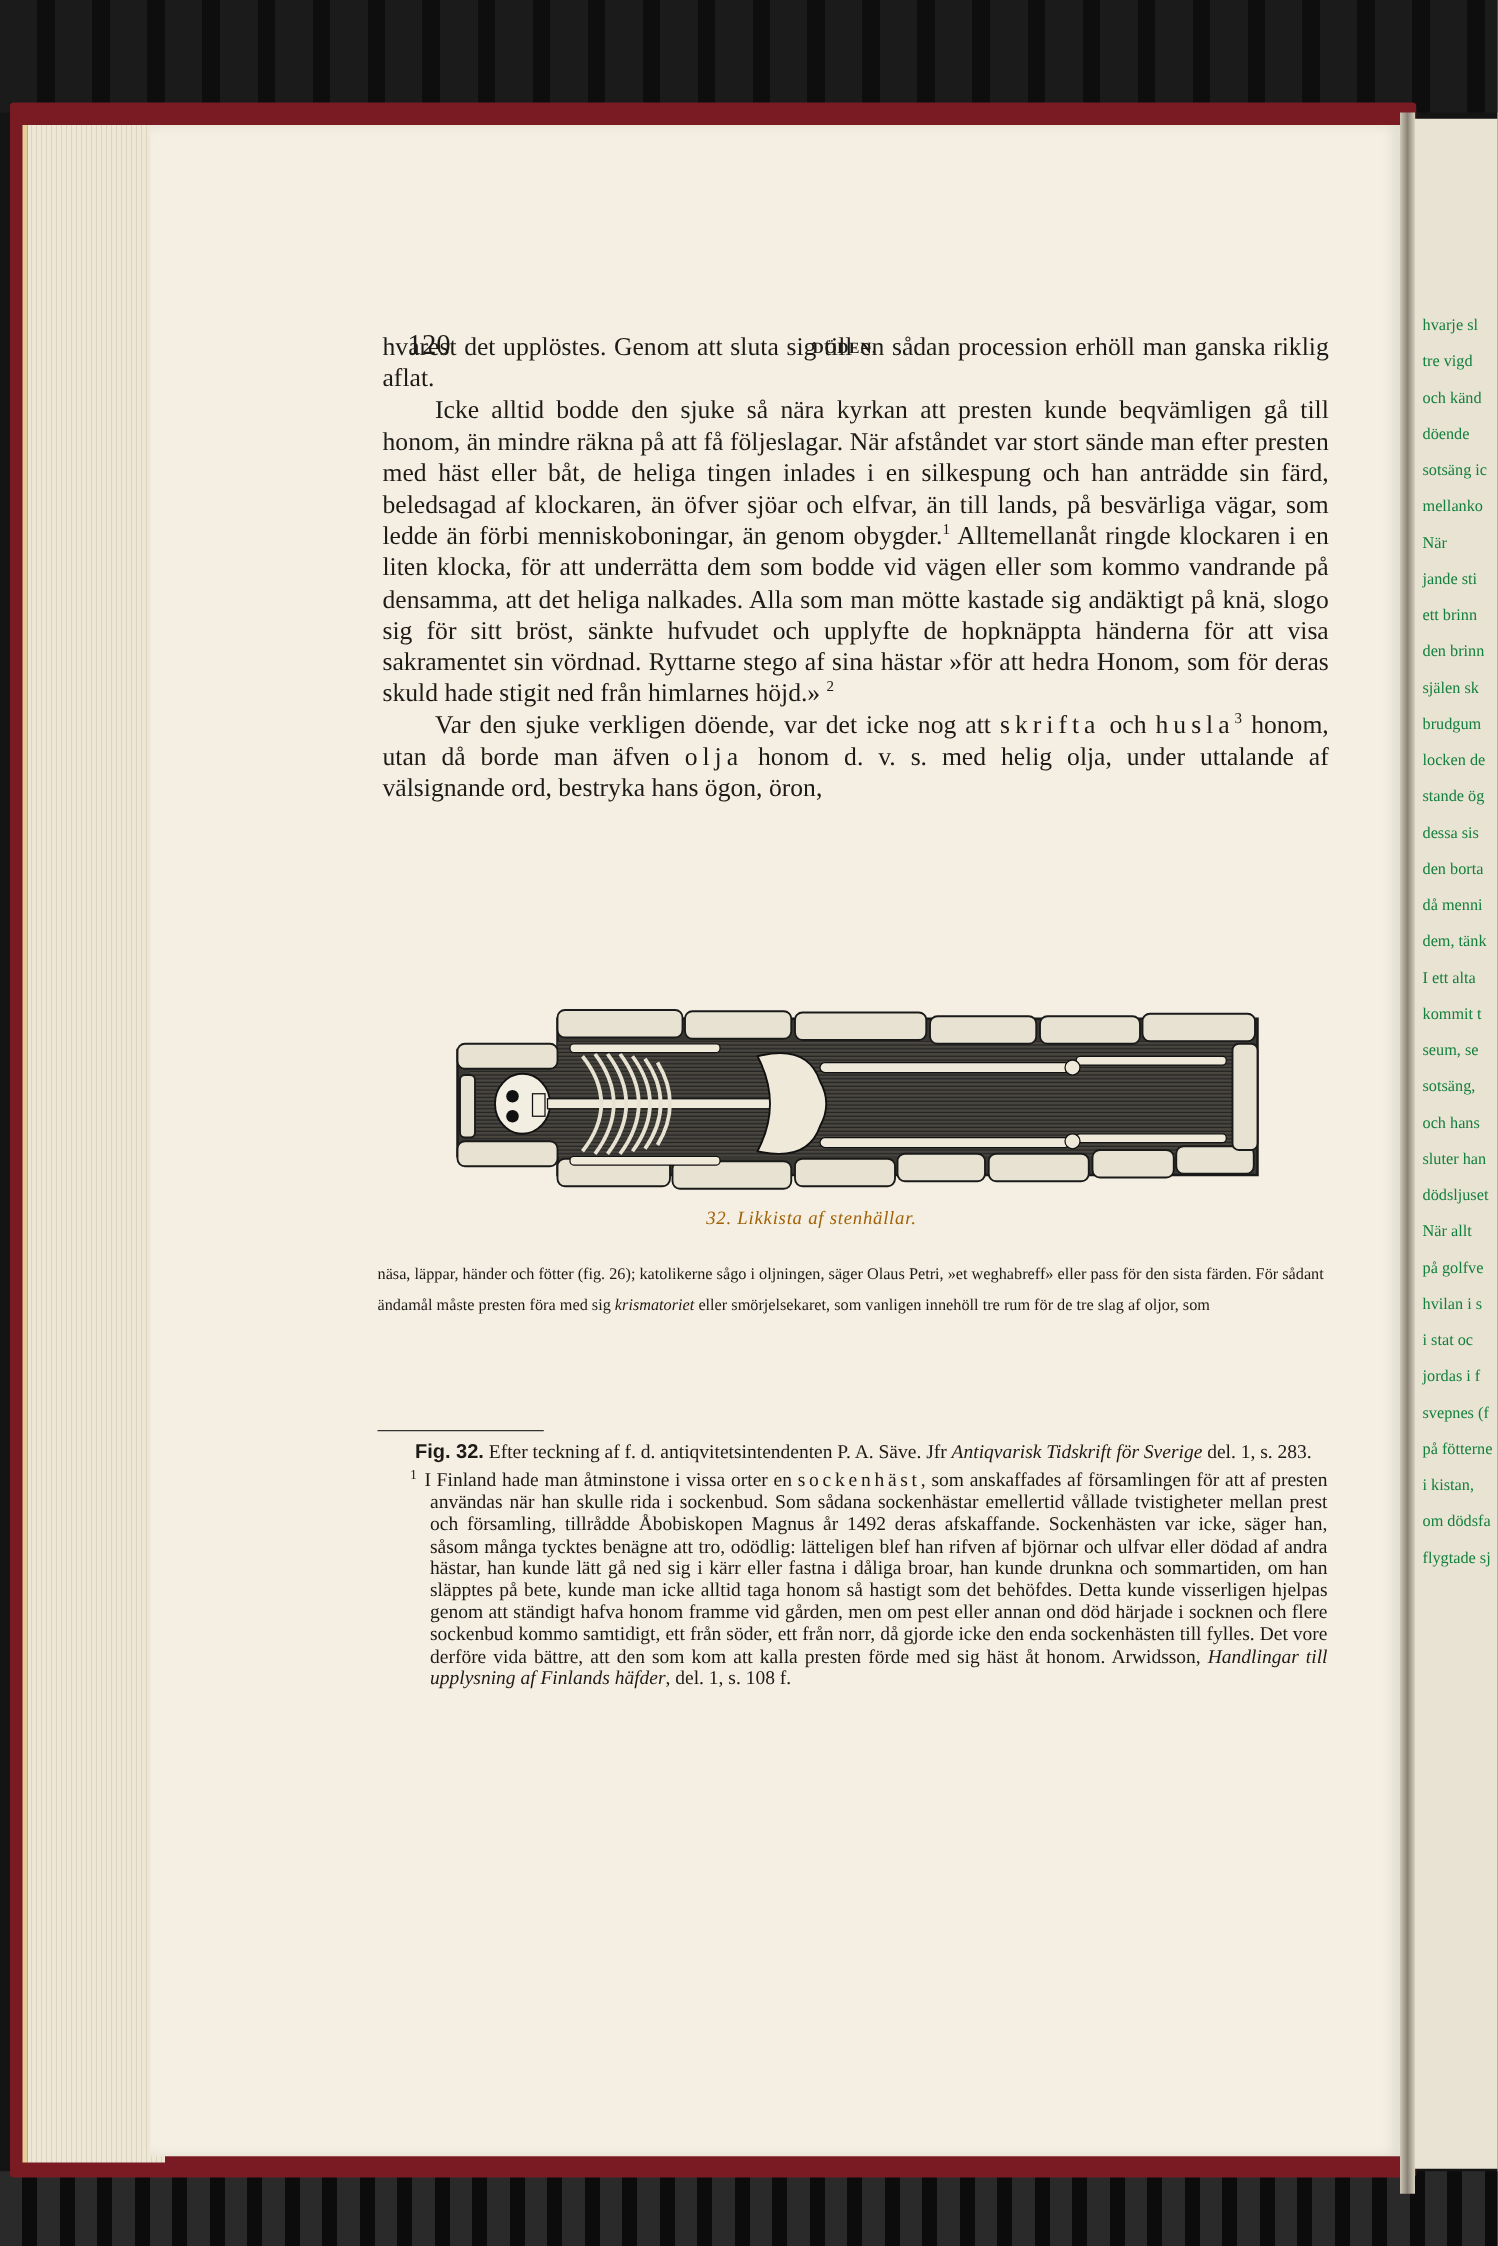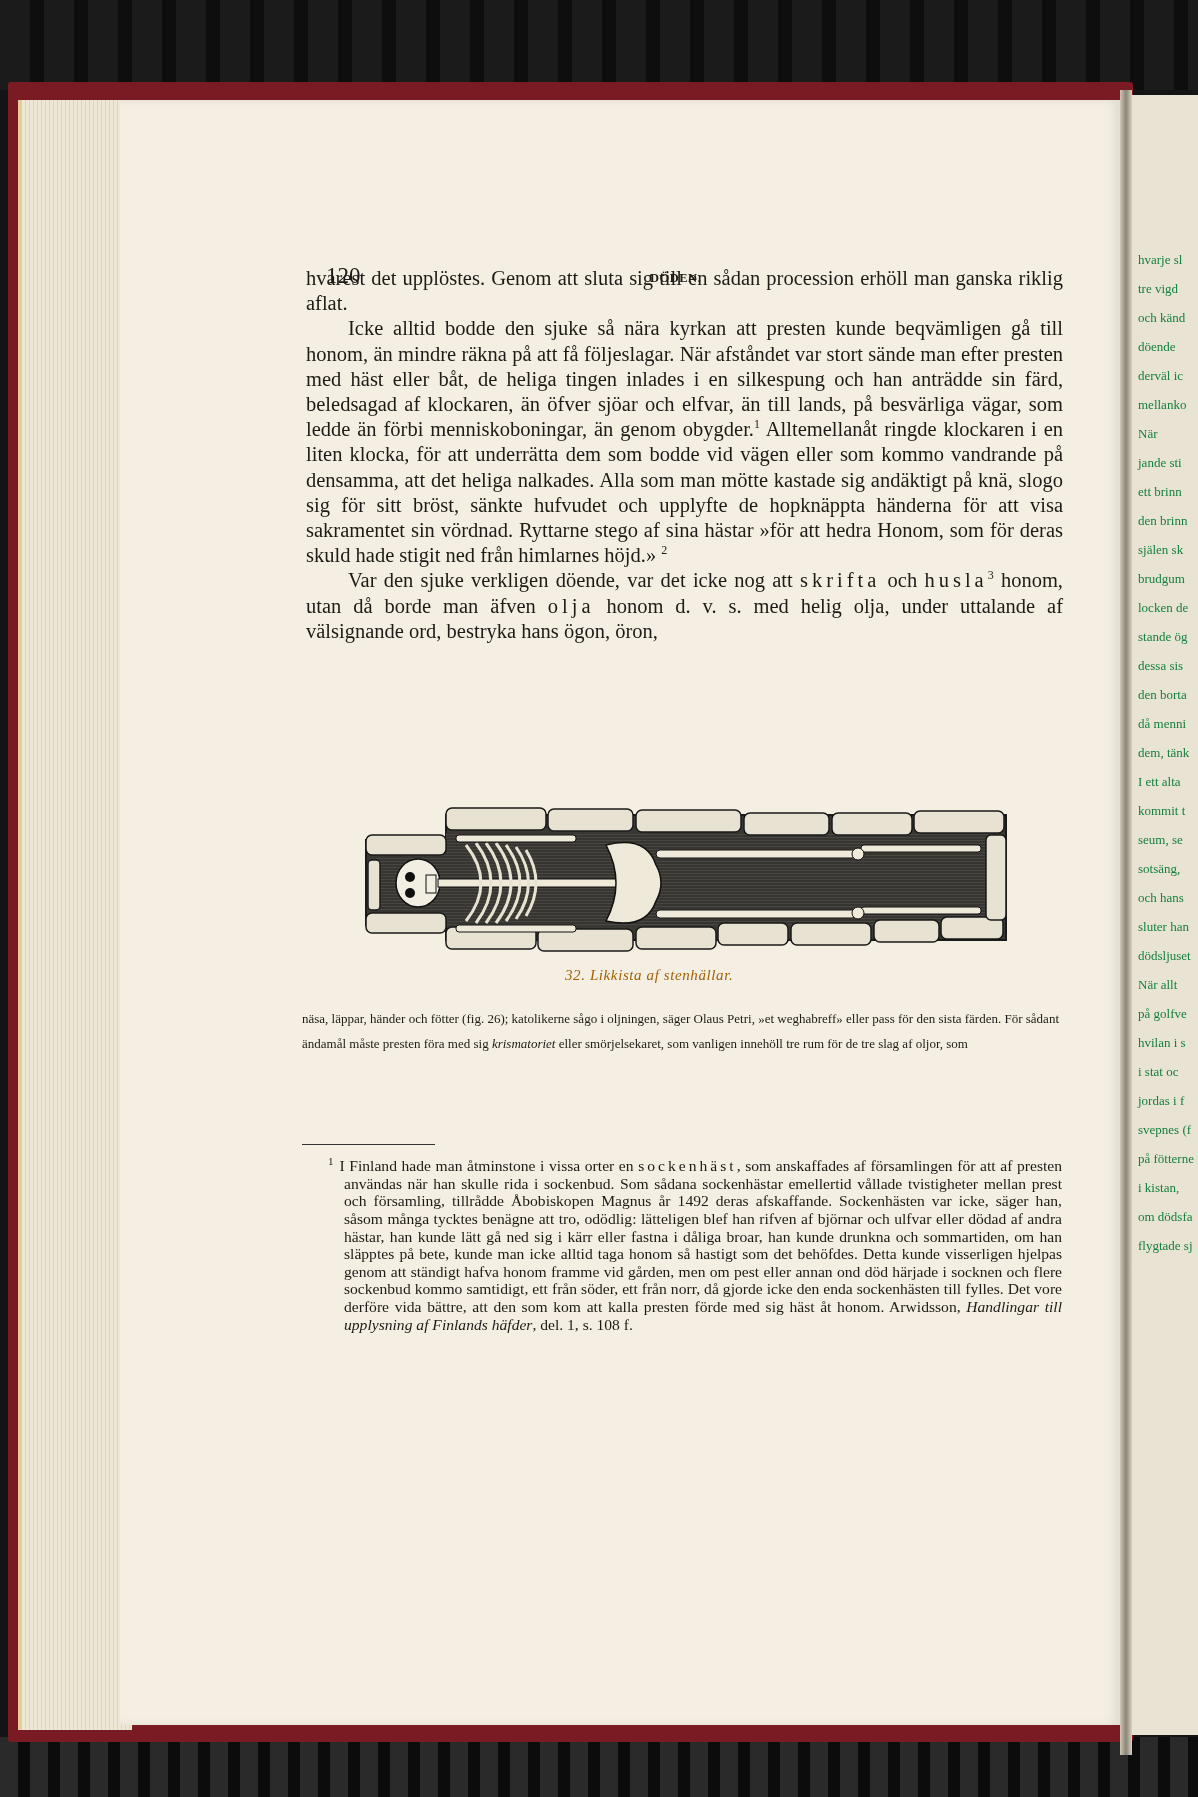--- a/index.html
+++ b/index.html
@@ -98,21 +98,21 @@
 
 <div class="page"></div>
 <div class="gutter"></div>
 
 <div class="next-page" id="facing">
     <div style="height: 150px;"></div>
     <div class="frag">hvarje sl</div>
     <div class="frag">tre vigd</div>
     <div class="frag">och känd</div>
     <div class="frag">döende</div>
-    <div class="frag">derväl ic</div>
+    <div class="frag">sotsäng ic</div>
     <div class="frag">mellanko</div>
     <div class="frag">När</div>
     <div class="frag">jande sti</div>
     <div class="frag">ett brinn</div>
     <div class="frag">den brinn</div>
     <div class="frag">själen sk</div>
     <div class="frag">brudgum</div>
     <div class="frag">locken de</div>
     <div class="frag">stande ög</div>
     <div class="frag">dessa sis</div>
@@ -218,14 +218,15 @@
 </div>
 <div class="fig-caption">32.  Likkista af stenhällar.</div>
 
 <div class="body-text2">
   <p><span>näsa, läppar, händer och fötter (fig. 26); katolikerne sågo i oljningen, säger Olaus Petri, »et weghabreff» eller pass för den sista färden. För sådant ändamål måste presten föra med sig </span><em>krismatoriet</em><span> eller smörjelsekaret, som vanligen innehöll tre rum för de tre slag af oljor, som</span></p>
 </div>
 
 <div class="rule"></div>
 
 <div class="footnotes">
+  <p class="fn-block fig-note"><span class="fig-label">Fig. 32.</span><span> Efter teckning af f. d. antiqvitetsintendenten P. A. Säve. Jfr </span><em>Antiqvarisk Tidskrift för Sverige</em><span> del. 1, s. 283.</span></p>
   <p class="fn-block numbered"><span class="fnnum">1</span><span>I Finland hade man åtminstone i vissa orter en </span><span class="spaced" style="letter-spacing:3px">sockenhäst</span><span>, som anskaffades af församlingen för att af presten användas när han skulle rida i sockenbud. Som sådana sockenhästar emellertid vållade tvistigheter mellan prest och församling, tillrådde Åbobiskopen Magnus år 1492 deras afskaffande. Sockenhästen var icke, säger han, såsom många tycktes benägne att tro, odödlig: lätteligen blef han rifven af björnar och ulfvar eller dödad af andra hästar, han kunde lätt gå ned sig i kärr eller fastna i dåliga broar, han kunde drunkna och sommartiden, om han släpptes på bete, kunde man icke alltid taga honom så hastigt som det behöfdes. Detta kunde visserligen hjelpas genom att ständigt hafva honom framme vid gården, men om pest eller annan ond död härjade i socknen och flere sockenbud kommo samtidigt, ett från söder, ett från norr, då gjorde icke den enda sockenhästen till fylles. Det vore derföre vida bättre, att den som kom att kalla presten förde med sig häst åt honom. Arwidsson, </span><em>Handlingar till upplysning af Finlands häfder</em><span>, del. 1, s. 108 f.</span></p>
 </div>
 
 </body></html>

